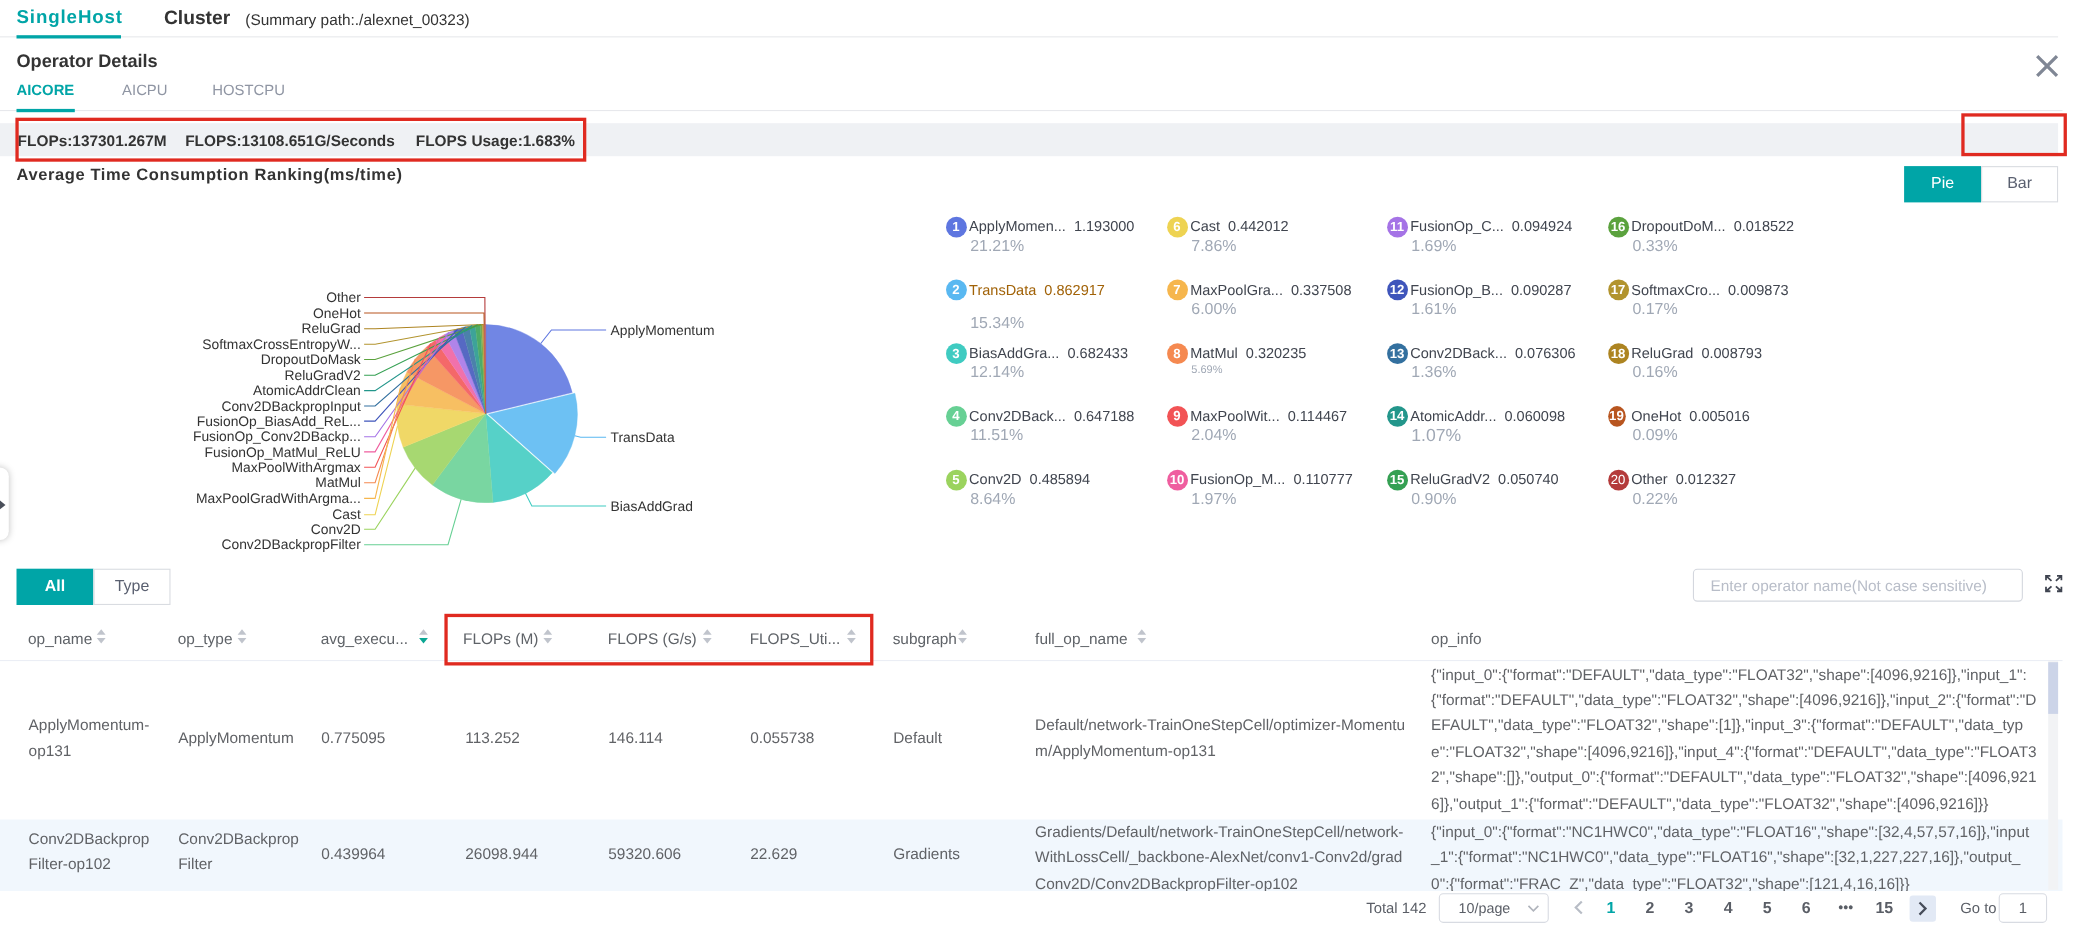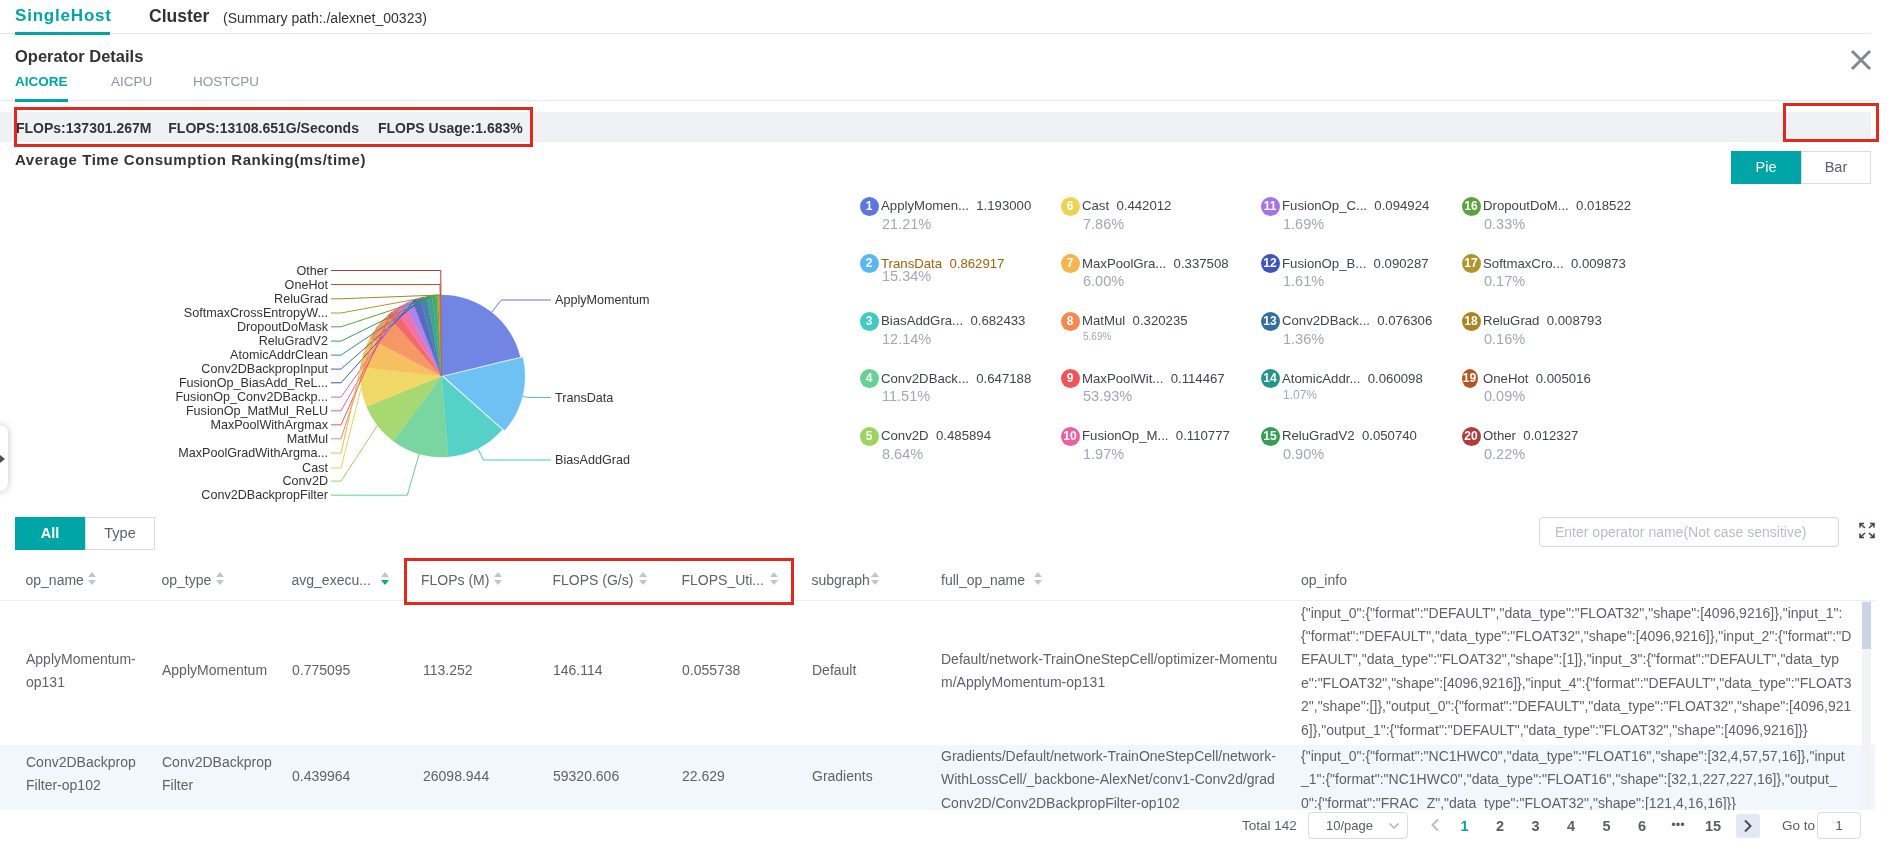--- a/index.html
+++ b/index.html
@@ -84,73 +84,73 @@
     <polyline points="551.0,397.5 527.9,397.5 522.5,396.2" fill="none" stroke="#59b8f1" stroke-width="1"></polyline>
     <text x="555" y="401.7" font-size="12.6" fill="#333">TransData</text>
     <polyline points="551.0,460.0 483.5,460.0 477.7,448.4" fill="none" stroke="#3fcbc1" stroke-width="1"></polyline>
     <text x="555" y="464.2" font-size="12.6" fill="#333">BiasAddGrad</text>
   </svg>
 <div class="a" style="left:859.5px;top:196.5px;width:19px;height:19px;border-radius:50%;background:#5e76e0;color:#fff;font-size:12px;font-weight:bold;text-align:center;line-height:19px;">1</div>
 <div class="a" style="left:881px;top:198px;font-size:13.2px;color:#40454f;">ApplyMomen...&nbsp;&nbsp;1.193000</div>
 <div class="a" style="left:882px;top:215.5px;font-size:14.5px;color:#a0a8b5;">21.21%</div>
 <div class="a" style="left:859.5px;top:254.0px;width:19px;height:19px;border-radius:50%;background:#59b8f1;color:#fff;font-size:12px;font-weight:bold;text-align:center;line-height:19px;">2</div>
 <div class="a" style="left:881px;top:255.5px;font-size:13.2px;color:#a16207;">TransData&nbsp;&nbsp;0.862917</div>
-<div class="a" style="left:882px;top:268px;font-size:14.5px;color:#a0a8b5;">15.34%</div>
+<div class="a" style="left:882px;top:286px;font-size:14.5px;color:#a0a8b5;">15.34%</div>
 <div class="a" style="left:859.5px;top:311.5px;width:19px;height:19px;border-radius:50%;background:#3fcbc1;color:#fff;font-size:12px;font-weight:bold;text-align:center;line-height:19px;">3</div>
 <div class="a" style="left:881px;top:313px;font-size:13.2px;color:#40454f;">BiasAddGra...&nbsp;&nbsp;0.682433</div>
 <div class="a" style="left:882px;top:330.5px;font-size:14.5px;color:#a0a8b5;">12.14%</div>
 <div class="a" style="left:859.5px;top:369.0px;width:19px;height:19px;border-radius:50%;background:#67d094;color:#fff;font-size:12px;font-weight:bold;text-align:center;line-height:19px;">4</div>
 <div class="a" style="left:881px;top:370.5px;font-size:13.2px;color:#40454f;">Conv2DBack...&nbsp;&nbsp;0.647188</div>
 <div class="a" style="left:882px;top:388.0px;font-size:14.5px;color:#a0a8b5;">11.51%</div>
 <div class="a" style="left:859.5px;top:426.5px;width:19px;height:19px;border-radius:50%;background:#9bd35e;color:#fff;font-size:12px;font-weight:bold;text-align:center;line-height:19px;">5</div>
 <div class="a" style="left:881px;top:428px;font-size:13.2px;color:#40454f;">Conv2D&nbsp;&nbsp;0.485894</div>
 <div class="a" style="left:882px;top:445.5px;font-size:14.5px;color:#a0a8b5;">8.64%</div>
 <div class="a" style="left:1060.5px;top:196.5px;width:19px;height:19px;border-radius:50%;background:#eed352;color:#fff;font-size:12px;font-weight:bold;text-align:center;line-height:19px;">6</div>
 <div class="a" style="left:1082px;top:198px;font-size:13.2px;color:#40454f;">Cast&nbsp;&nbsp;0.442012</div>
 <div class="a" style="left:1083px;top:215.5px;font-size:14.5px;color:#a0a8b5;">7.86%</div>
 <div class="a" style="left:1060.5px;top:254.0px;width:19px;height:19px;border-radius:50%;background:#f6b64d;color:#fff;font-size:12px;font-weight:bold;text-align:center;line-height:19px;">7</div>
 <div class="a" style="left:1082px;top:255.5px;font-size:13.2px;color:#40454f;">MaxPoolGra...&nbsp;&nbsp;0.337508</div>
 <div class="a" style="left:1083px;top:273.0px;font-size:14.5px;color:#a0a8b5;">6.00%</div>
 <div class="a" style="left:1060.5px;top:311.5px;width:19px;height:19px;border-radius:50%;background:#f58950;color:#fff;font-size:12px;font-weight:bold;text-align:center;line-height:19px;">8</div>
 <div class="a" style="left:1082px;top:313px;font-size:13.2px;color:#40454f;">MatMul&nbsp;&nbsp;0.320235</div>
 <div class="a" style="left:1083px;top:330.5px;font-size:10px;color:#a0a8b5;">5.69%</div>
 <div class="a" style="left:1060.5px;top:369.0px;width:19px;height:19px;border-radius:50%;background:#f25355;color:#fff;font-size:12px;font-weight:bold;text-align:center;line-height:19px;">9</div>
 <div class="a" style="left:1082px;top:370.5px;font-size:13.2px;color:#40454f;">MaxPoolWit...&nbsp;&nbsp;0.114467</div>
-<div class="a" style="left:1083px;top:388.0px;font-size:14.5px;color:#a0a8b5;">53.93%</div>
+<div class="a" style="left:1083px;top:388.0px;font-size:14.5px;color:#a0a8b5;">2.04%</div>
 <div class="a" style="left:1060.5px;top:426.5px;width:19px;height:19px;border-radius:50%;background:#ef5e9f;color:#fff;font-size:12px;font-weight:bold;text-align:center;line-height:19px;">10</div>
 <div class="a" style="left:1082px;top:428px;font-size:13.2px;color:#40454f;">FusionOp_M...&nbsp;&nbsp;0.110777</div>
 <div class="a" style="left:1083px;top:445.5px;font-size:14.5px;color:#a0a8b5;">1.97%</div>
 <div class="a" style="left:1260.5px;top:196.5px;width:19px;height:19px;border-radius:50%;background:#a573e6;color:#fff;font-size:12px;font-weight:bold;text-align:center;line-height:19px;">11</div>
 <div class="a" style="left:1282px;top:198px;font-size:13.2px;color:#40454f;">FusionOp_C...&nbsp;&nbsp;0.094924</div>
 <div class="a" style="left:1283px;top:215.5px;font-size:14.5px;color:#a0a8b5;">1.69%</div>
 <div class="a" style="left:1260.5px;top:254.0px;width:19px;height:19px;border-radius:50%;background:#3f55bb;color:#fff;font-size:12px;font-weight:bold;text-align:center;line-height:19px;">12</div>
 <div class="a" style="left:1282px;top:255.5px;font-size:13.2px;color:#40454f;">FusionOp_B...&nbsp;&nbsp;0.090287</div>
 <div class="a" style="left:1283px;top:273.0px;font-size:14.5px;color:#a0a8b5;">1.61%</div>
 <div class="a" style="left:1260.5px;top:311.5px;width:19px;height:19px;border-radius:50%;background:#33709f;color:#fff;font-size:12px;font-weight:bold;text-align:center;line-height:19px;">13</div>
 <div class="a" style="left:1282px;top:313px;font-size:13.2px;color:#40454f;">Conv2DBack...&nbsp;&nbsp;0.076306</div>
 <div class="a" style="left:1283px;top:330.5px;font-size:14.5px;color:#a0a8b5;">1.36%</div>
 <div class="a" style="left:1260.5px;top:369.0px;width:19px;height:19px;border-radius:50%;background:#23968b;color:#fff;font-size:12px;font-weight:bold;text-align:center;line-height:19px;">14</div>
 <div class="a" style="left:1282px;top:370.5px;font-size:13.2px;color:#40454f;">AtomicAddr...&nbsp;&nbsp;0.060098</div>
-<div class="a" style="left:1283px;top:388.0px;font-size:12px;color:#a0a8b5;">1.07%</div>
+<div class="a" style="left:1283px;top:388.0px;font-size:16px;color:#a0a8b5;">1.07%</div>
 <div class="a" style="left:1260.5px;top:426.5px;width:19px;height:19px;border-radius:50%;background:#35a053;color:#fff;font-size:12px;font-weight:bold;text-align:center;line-height:19px;">15</div>
 <div class="a" style="left:1282px;top:428px;font-size:13.2px;color:#40454f;">ReluGradV2&nbsp;&nbsp;0.050740</div>
 <div class="a" style="left:1283px;top:445.5px;font-size:14.5px;color:#a0a8b5;">0.90%</div>
 <div class="a" style="left:1461.5px;top:196.5px;width:19px;height:19px;border-radius:50%;background:#5ba23e;color:#fff;font-size:12px;font-weight:bold;text-align:center;line-height:19px;">16</div>
 <div class="a" style="left:1483px;top:198px;font-size:13.2px;color:#40454f;">DropoutDoM...&nbsp;&nbsp;0.018522</div>
 <div class="a" style="left:1484px;top:215.5px;font-size:14.5px;color:#a0a8b5;">0.33%</div>
 <div class="a" style="left:1461.5px;top:254.0px;width:19px;height:19px;border-radius:50%;background:#b2942e;color:#fff;font-size:12px;font-weight:bold;text-align:center;line-height:19px;">17</div>
 <div class="a" style="left:1483px;top:255.5px;font-size:13.2px;color:#40454f;">SoftmaxCro...&nbsp;&nbsp;0.009873</div>
 <div class="a" style="left:1484px;top:273.0px;font-size:14.5px;color:#a0a8b5;">0.17%</div>
 <div class="a" style="left:1461.5px;top:311.5px;width:19px;height:19px;border-radius:50%;background:#ad8421;color:#fff;font-size:12px;font-weight:bold;text-align:center;line-height:19px;">18</div>
 <div class="a" style="left:1483px;top:313px;font-size:13.2px;color:#40454f;">ReluGrad&nbsp;&nbsp;0.008793</div>
 <div class="a" style="left:1484px;top:330.5px;font-size:14.5px;color:#a0a8b5;">0.16%</div>
 <div class="a" style="left:1461.5px;top:369.0px;width:16px;height:19px;border-radius:50%;background:#b8551f;color:#fff;font-size:12px;font-weight:bold;text-align:center;line-height:19px;">19</div>
 <div class="a" style="left:1483px;top:370.5px;font-size:13.2px;color:#40454f;">OneHot&nbsp;&nbsp;0.005016</div>
 <div class="a" style="left:1484px;top:388.0px;font-size:14.5px;color:#a0a8b5;">0.09%</div>
-<div class="a" style="left:1461.5px;top:426.5px;width:19px;height:19px;border-radius:50%;background:#b43b3b;color:#fff;font-size:12px;font-weight:bold;text-align:center;line-height:19px;">20</div>
+<div class="a" style="left:1461.5px;top:426.5px;width:19px;height:19px;border-radius:50%;background:#b43b3b;color:#fff;font-size:12px;font-weight:normal;text-align:center;line-height:19px;">20</div>
 <div class="a" style="left:1483px;top:428px;font-size:13.2px;color:#40454f;">Other&nbsp;&nbsp;0.012327</div>
 <div class="a" style="left:1484px;top:445.5px;font-size:14.5px;color:#a0a8b5;">0.22%</div>
 <div class="a" style="left:15px;top:517px;width:70px;height:32.5px;background:#00a5a7;color:#fff;font-size:14.5px;font-weight:bold;text-align:center;line-height:32.5px;">All</div>
 <div class="a" style="left:85px;top:517px;width:70px;height:32.5px;background:#fff;border:1px solid #d9dce1;box-sizing:border-box;color:#5a6070;font-size:14.5px;text-align:center;line-height:30.5px;">Type</div>
 <div class="a" style="left:1539px;top:517px;width:300px;height:30px;background:#fff;border:1px solid #d4d7de;box-sizing:border-box;border-radius:4px;color:#b8bdc8;font-size:14px;line-height:28px;padding-left:15px;">Enter operator name(Not case sensitive)</div>
 <svg class="a" style="left:1858px;top:522px" width="18" height="17" viewBox="0 0 18 17">
     <g stroke="#3f4450" stroke-width="1.6" fill="none">
       <path d="M11 6 L16 1.5 M12 1.5 L16 1.5 L16 5.5"></path>
       <path d="M7 11 L2 15.5 M2 11.5 L2 15.5 L6 15.5"></path>
       <path d="M7 6 L2 1.5 M2 5.5 L2 1.5 L6 1.5"></path>

